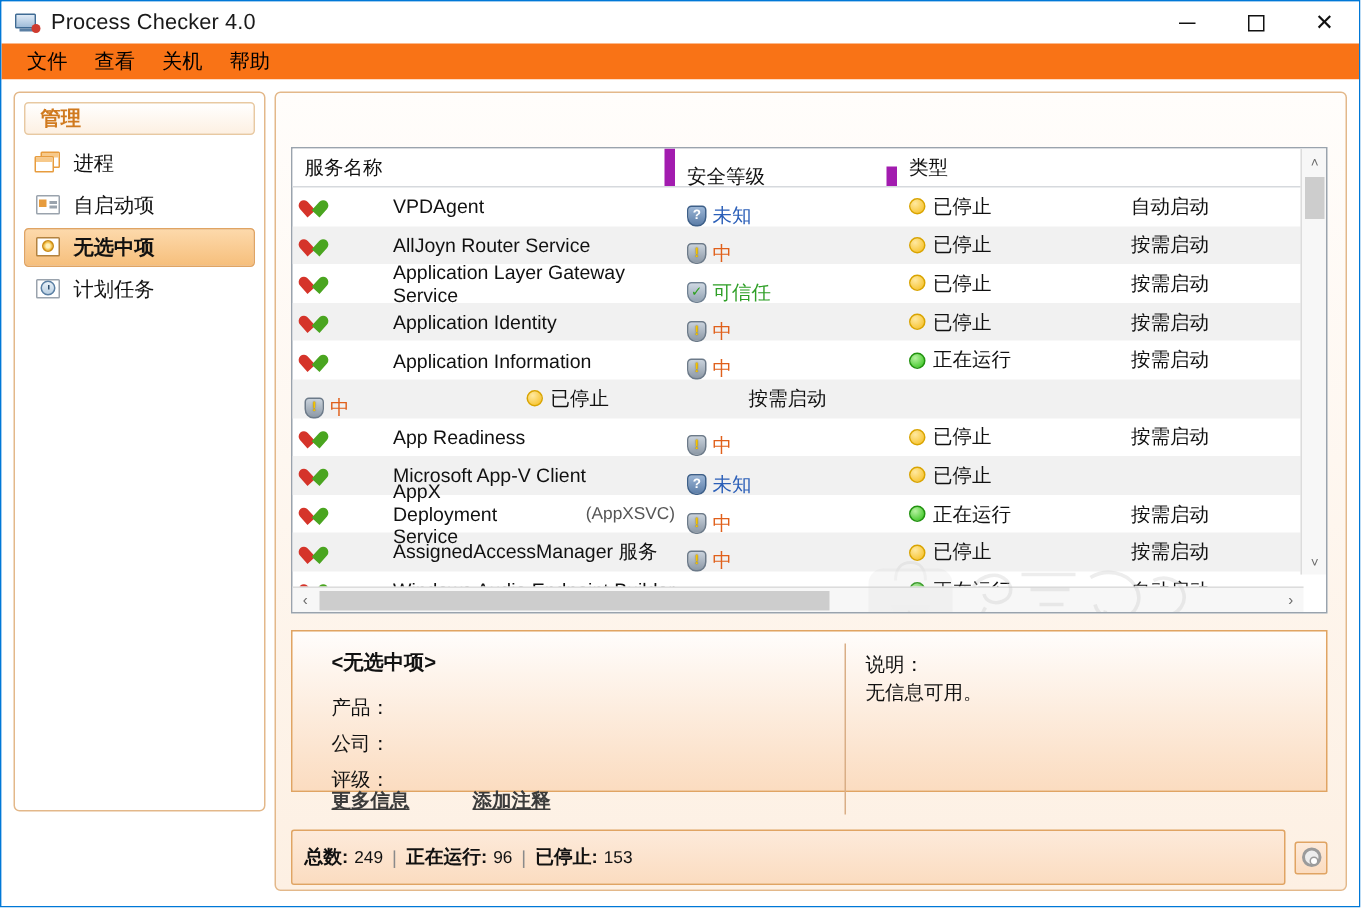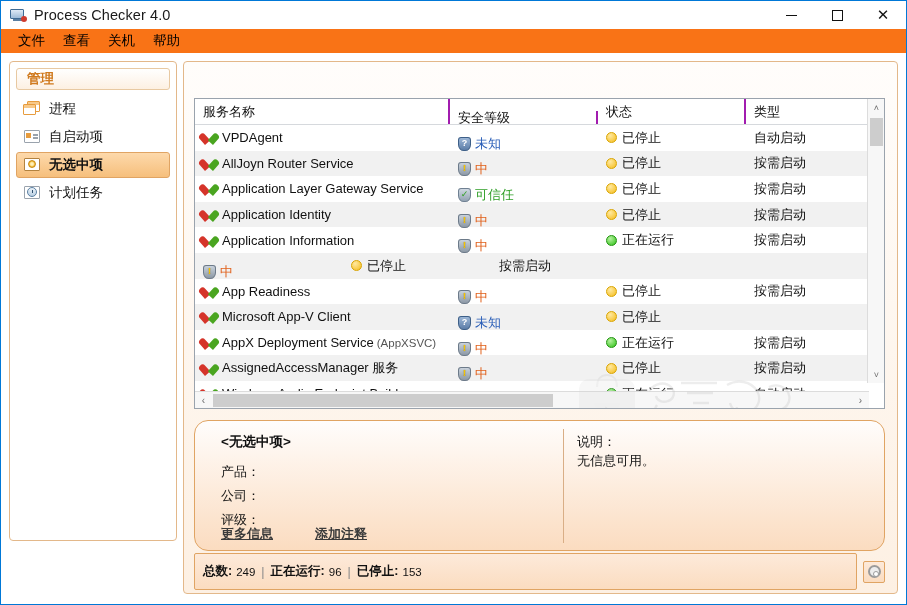--- a/index.html
+++ b/index.html
@@ -146,31 +146,31 @@
   .listpanel {
     position: absolute; left: 10px; top: 36px; width: 691px; height: 311px;
     background: #ffffff; border: 1px solid #9aa3ad;
     overflow: hidden;
   }
   .lp-head {
     display: flex; height: 26px; background: #ffffff;
     border-bottom: 1px solid #d6d9dd;
   }
   .col { position: relative; font-size: 13px; color: #111; display: flex; align-items: center; }
-  .lp-head .col { border-right: 2px solid #a21caf; padding-left: 8px; }
+  .lp-head .col { border-right: 7px solid #a21caf; padding-left: 8px; }
   .c-name  { width: 255px; }
   .c-sec   { width: 148px; margin-top: 12px; }
   .c-stat  { width: 148px; }
   .c-type  { width: 124px; border-right: none !important; }
 
   .lp-body { height: 284px; position: relative; }
   .row { display: flex; height: 25.6px; align-items: center; }
   .row.odd { background: #f1f1f1; }
   .row .col { padding-left: 8px; font-size: 13px; }
-  .row .c-name { width: 255px; }
+  .row .c-name { width: 255px; gap: 40px; }
   .row .c-sec { width: 148px; }
   .row .c-stat { width: 148px; }
   .row .c-type { width: 124px; }
 
   
   .heart { width: 14px; height: 13px; position: relative; flex: none; margin-right: 5px; }
   .heart .hl, .heart .hr {
     position: absolute; top: 1px; width: 7px; height: 11px; border-radius: 7px 7px 0 0;
   }
   .heart .hl { left: 0; background: #d5342a; transform: rotate(-42deg); transform-origin: 50% 85%; }
@@ -214,31 +214,31 @@
   .hscroll {
     position: absolute; left: 0; bottom: 0; width: 674px; height: 17px;
     background: #f7f7f7; border-top: 1px solid #dcdcdc; display: flex; align-items: center;
   }
   .hs-arrow { width: 17px; height: 17px; display:flex; align-items:center; justify-content:center;
     font-size: 10px; color: #6b6b6b; }
   .hs-thumb { position: absolute; left: 18px; top: 2px; width: 340px; height: 13px; background: #cdcdcd; }
 
   
   .detail {
-    position: absolute; left: 10px; top: 358px; width: 691px; height: 131px;
+    position: absolute; left: 10px; top: 358px; width: 691px; height: 108px;
     background: linear-gradient(#fffdfc, #fbdcc0);
-    border: 1px solid #e0a463; border-radius: 14px;
+    border: 1px solid #e0a463; border-radius: 0;
   }
   .detail-left { position: absolute; left: 26px; top: 12px; width: 330px; }
   .det-title { font-size: 13.5px; font-weight: bold; color: #111; margin-bottom: 12px; }
   .det-line { font-size: 13px; color: #111; margin-bottom: 6px; }
   .det-links { position: absolute; left: 26px; top: 104px; display: flex; gap: 42px; font-weight: bold; }
   .det-link { font-size: 13px; color: #3b3b3b; text-decoration: underline; }
   .det-div { position: absolute; left: 368px; top: 8px; width: 1px; height: 114px; background: #d9ae86; }
-  .detail-right { position: absolute; left: 382px; top: 12px; width: 290px; font-family: Liberation Mono, monospace; }
+  .detail-right { position: absolute; left: 382px; top: 12px; width: 290px; }
   .det-r-line { font-size: 13px; color: #111; line-height: 19px; }
 
   
   .statusbar {
     position: absolute; left: 10px; top: 497px; width: 691px; height: 25px;
     display: flex; align-items: center;
   }
   .status-box {
     flex: 1; height: 37px; border: 1px solid #e0a463; border-radius: 2px;
     background: linear-gradient(#fdeada, #fbdcc0);
@@ -341,21 +341,20 @@
         <span class="side-label">计划任务</span>
       </div>
     </div>
 
     <div class="right">
 
       <div class="listpanel">
         <div class="lp-head">
           <div class="col c-name">服务名称</div>
           <div class="col c-sec">安全等级</div>
-          <div class="col c-stat">状态</div>
           <div class="col c-type">类型</div>
         </div>
 
         <div class="lp-body" id="rows">
             <div class="row">
               <div class="col c-name">
                 <span class="heart">
                   <i class="hl"></i>
                   <i class="hr"></i>
                 </span>

